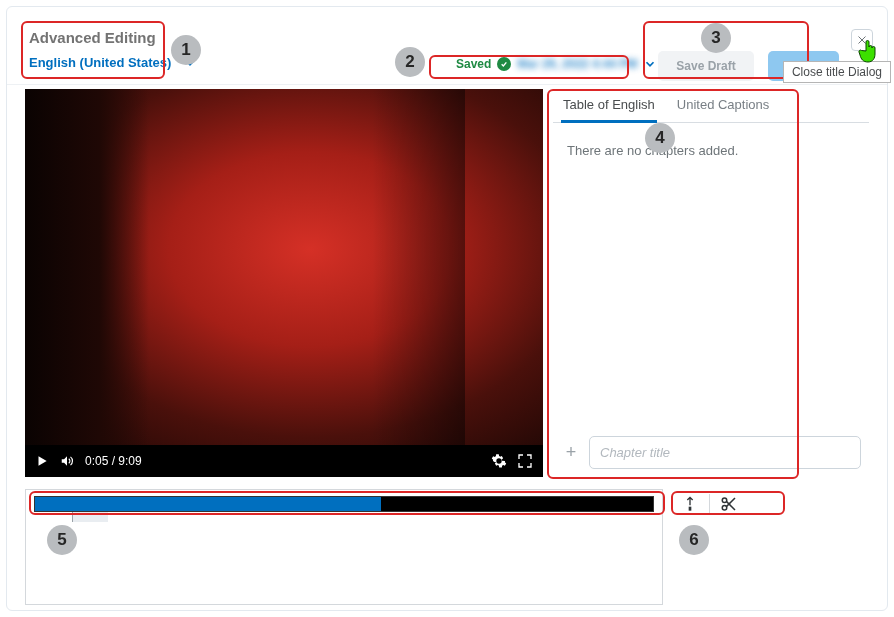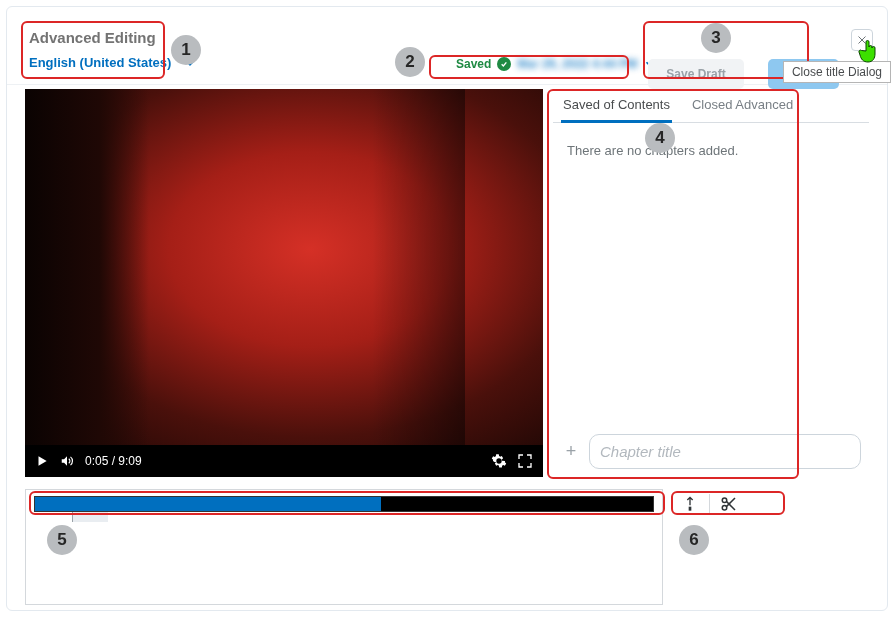--- a/index.html
+++ b/index.html
@@ -62,22 +62,21 @@
     color: #006fbf;
     font-size: 12px;
     filter: blur(3px);
     opacity: 0.8;
     font-weight: 600;
   }
   .btns {
     position: absolute;
     top: 44px; right: 48px;
     display: flex;
-    gap: 24px;
-    margin-top: 8px;
+    gap: 14px;
   }
   .btn {
     padding: 8px 18px;
     border-radius: 5px;
     font-size: 12px;
     font-weight: 600;
     cursor: pointer;
     border: none;
   }
   .btn-draft { background: #f1f3f5; color: #9aa2a8; }
@@ -199,22 +198,22 @@
     display: flex;
     align-items: center;
     gap: 8px;
     padding: 0 8px;
   }
   .plus { color: #9aa2a8; font-size: 18px; width: 20px; text-align: center; cursor: pointer; }
   .chapter-input {
     flex: 1;
     padding: 8px 10px;
     border: 1px solid #cdd5dc;
-    border-radius: 10px;
-    font-size: 15px;
+    border-radius: 5px;
+    font-size: 13px;
   }
   .chapter-input::placeholder { color: #b2b8be; font-style: italic; }
 
   
   .timeline-wrap {
     position: absolute;
     top: 400px; left: 0; width: 638px;
     border: 1px solid #d4d8dc;
     height: 116px;
   }
@@ -347,22 +346,22 @@
         <span class="fs-ic">
           <svg width="16" height="16" viewBox="0 0 24 24" fill="none" stroke="#fff" stroke-width="2">
               <path d="M3 9V3h6M21 9V3h-6M3 15v6h6M21 15v6h-6"></path>
             </svg>
         </span>
       </div>
     </div>
 
     <div class="side">
       <div class="tabs">
-        <div class="tab active">Saved of Contents</div>
-        <div class="tab">Closed Advanced</div>
+        <div class="tab active">Table of English</div>
+        <div class="tab">United Captions</div>
       </div>
       <div class="side-body">
         <div class="empty">There are no chapters added.</div>
       </div>
       <div class="side-footer">
         <span class="plus">+</span>
         <input class="chapter-input" placeholder="Chapter title" style="">
       </div>
     </div>
 

